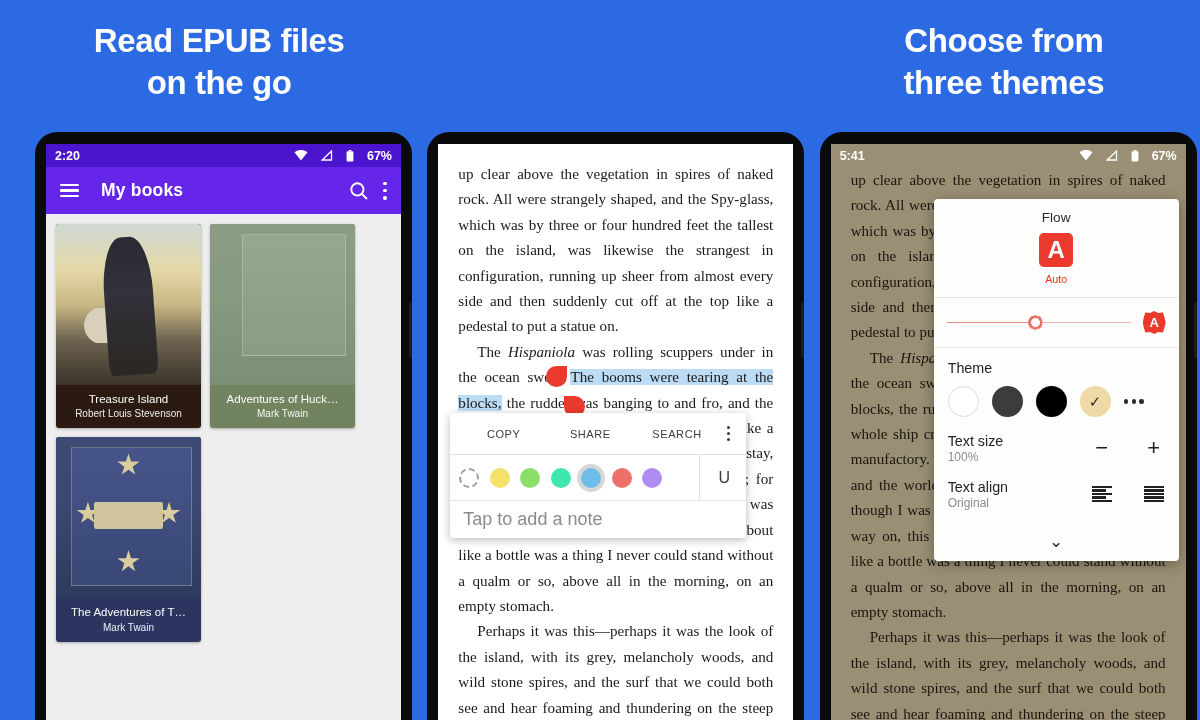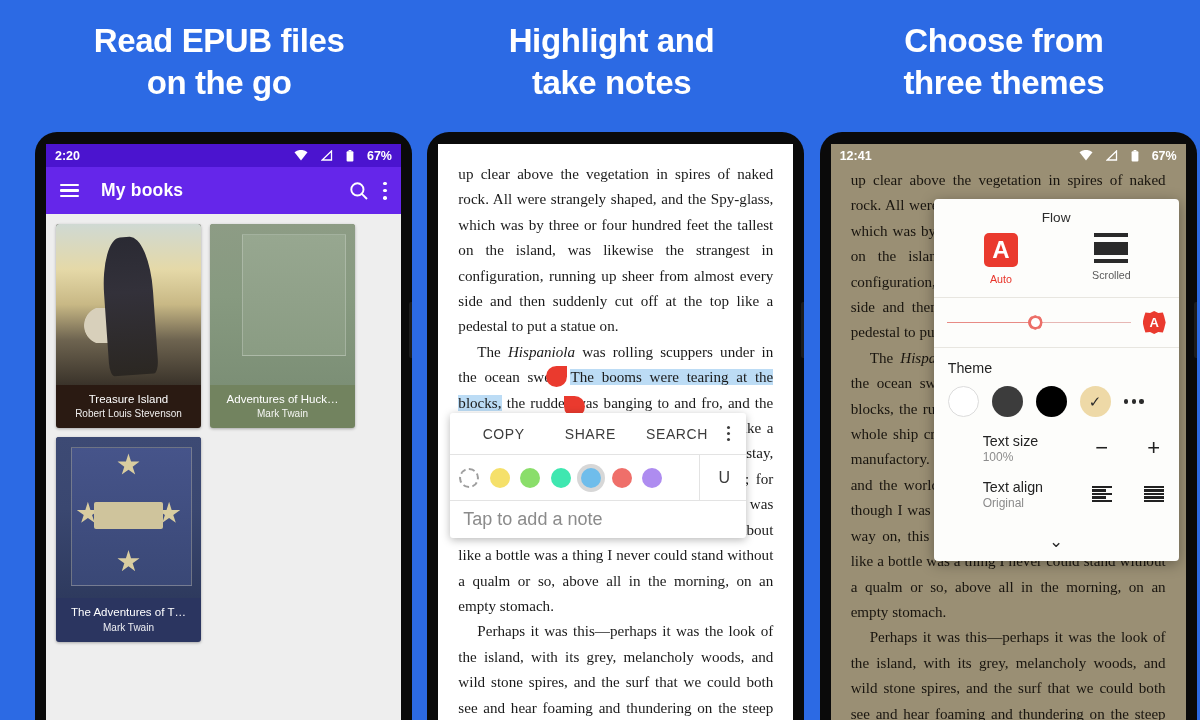--- a/index.html
+++ b/index.html
@@ -155,21 +155,21 @@
 
   
   .ctxmenu {
     position: absolute; left: 12px; right: 47px; top: 269px;
     background: #fff; border-radius: 3px;
     box-shadow: 0 2px 9px rgba(0,0,0,.28);
     z-index: 8; overflow: hidden;
   }
   .ctx-row1 { display: flex; align-items: center; height: 41px; padding: 0 10px; }
   .ctx-row1 .ci {
-    flex: 1; text-align: center; font-size: 14px; letter-spacing: .6px;
+    flex: 1; text-align: center; font-size: 11px; letter-spacing: .6px;
     color: #3c3c3c; font-family: "Liberation Sans", sans-serif;
   }
   .ctx-kebab { width: 16px; display: flex; flex-direction: column; align-items: center; gap: 2.6px; }
   .ctx-kebab i { width: 3.4px; height: 3.4px; border-radius: 50%; background: #3c3c3c; }
   .ctx-divider { height: 1px; background: #e3e3e3; }
   .ctx-colors { display: flex; align-items: center; height: 45px; padding: 0 9px; }
   .sw { width: 20px; height: 20px; border-radius: 50%; margin-right: 10.5px; position: relative; flex: none; }
   .sw.none { background: #fff; border: 2px dashed #9e9e9e; }
   .sw.sel { box-shadow: 0 0 0 4px #d7d7d7; }
   .ctx-u {
@@ -231,21 +231,21 @@
   .theme-row { display: flex; align-items: center; gap: 13px; margin: 10px 0 16px 0; }
   .theme-dot {
     width: 31px; height: 31px; border-radius: 50%;
     display: flex; align-items: center; justify-content: center;
     font-size: 15px; color: #2b2b2b; flex: none;
   }
   .theme-more { display: flex; gap: 3.5px; align-items: center; }
   .theme-more i { width: 4.4px; height: 4.4px; border-radius: 50%; background: #2b2b2b; display: block; }
 
   .opt-row { display: flex; align-items: flex-start; margin-bottom: 15px; }
-  .opt-left { flex: 1; margin-left: 35px; }
+  .opt-left { flex: 1; }
   .opt-ctrls { display: flex; align-items: center; gap: 30px; padding-top: 4px; }
   .ctl { width: 22px; height: 22px; display: flex; align-items: center; justify-content: center; color: #212121; font-size: 22px; line-height: 1; }
   .align-ic { width: 20px; height: 16px; display: flex; flex-direction: column; justify-content: space-between; }
   .align-ic i { height: 2.4px; background: #212121; display: block; }
   .align-left i:nth-child(2) { width: 72%; }
   .align-left i:nth-child(4) { width: 72%; }
   .chev { text-align: center; font-size: 17px; color: #2b2b2b; padding: 2px 0 9px 0; }
 </style>
 </head>
 <body>
@@ -335,22 +335,20 @@
               <div class="ba">Mark Twain</div>
             </div>
           </div>
 
         </div>
       </div>
     </div>
   </div>
 
   <div class="panel">
-    <div class="headline">Highlight and
-take notes</div>
 
     <div class="phone">
       <div class="sidebtn"></div>
       <div class="screen p2-screen">
 
         <div class="page">
           <p>up clear above the vegetation in spires of naked rock. All were strangely shaped, and the Spy-glass, which was by three or four hundred feet the tallest on the island, was likewise the strangest in configuration, running up sheer from almost every side and then suddenly cut off at the top like a pedestal to put a statue on.</p>
           <p class="ind"><span>The </span><em>Hispaniola</em><span> was rolling scuppers under in the ocean swell. </span><span class="hl">The booms were tearing at the blocks,</span><span> the rudder was banging to and fro, and the whole ship creaking, groaning, and jumping like a manufactory. I had to cling tight to the backstay, and the world turned giddily before my eyes; for though I was a good enough sailor when there was way on, this standing still and being rolled about like a bottle was a thing I never could stand without a qualm or so, above all in the morning, on an empty stomach.</span></p>
           <p class="ind">Perhaps it was this—perhaps it was the look of the island, with its grey, melancholy woods, and wild stone spires, and the surf that we could both see and hear foaming and thundering on the steep beach—at least, although the sun shone bright and hot, and the</p>
         </div>
@@ -389,21 +387,21 @@
 
   <div class="panel">
     <div class="headline">Choose from
 three themes</div>
 
     <div class="phone">
       <div class="sidebtn"></div>
       <div class="screen p3-screen">
 
         <div class="statusbar p3-status">
-          <span>12:41</span>
+          <span>5:41</span>
           <span class="right status-icons">
             <span>
               <svg width="14" height="11" viewBox="0 0 14 11">
                   <path d="M7 10.5 13.5 2.2A10.4 10.4 0 0 0 .5 2.2Z" fill="#fff"></path>
                 </svg>
             </span>
             <span>
               <svg width="12" height="11" viewBox="0 0 12 11">
                   <path d="M10.5 1v9H1.2Z" fill="none" stroke="#fff" stroke-width="1.3"></path>
                 </svg>
@@ -423,28 +421,20 @@
           <p class="ind"><span>The </span><em>Hispaniola</em><span> was rolling scuppers under in the ocean swell. </span><span>The booms were tearing at the blocks,</span><span> the rudder was banging to and fro, and the whole ship creaking, groaning, and jumping like a manufactory. I had to cling tight to the backstay, and the world turned giddily before my eyes; for though I was a good enough sailor when there was way on, this standing still and being rolled about like a bottle was a thing I never could stand without a qualm or so, above all in the morning, on an empty stomach.</span></p>
           <p class="ind">Perhaps it was this—perhaps it was the look of the island, with its grey, melancholy woods, and wild stone spires, and the surf that we could both see and hear foaming and thundering on the steep beach—at least, although the sun shone bright and hot, and the</p>
         </div>
 
         <div class="sheet">
           <div class="sh-title">Flow</div>
           <div class="flow-row">
             <div class="flow-item active">
               <span class="icon-auto">A</span>
               <span class="lab">Auto</span>
-            </div>
-            <div class="flow-item">
-              <span class="icon-scrolled">
-                  <i class="thin"></i>
-                  <i class="thick"></i>
-                  <i class="thin"></i>
-                </span>
-              <span class="lab">Scrolled</span>
             </div>
           </div>
 
           <div class="sh-sep"></div>
 
           <div class="bright-row">
             <span class="slider">
               <span class="track"></span>
               <span class="fill"></span>
               <span class="knob"></span>

